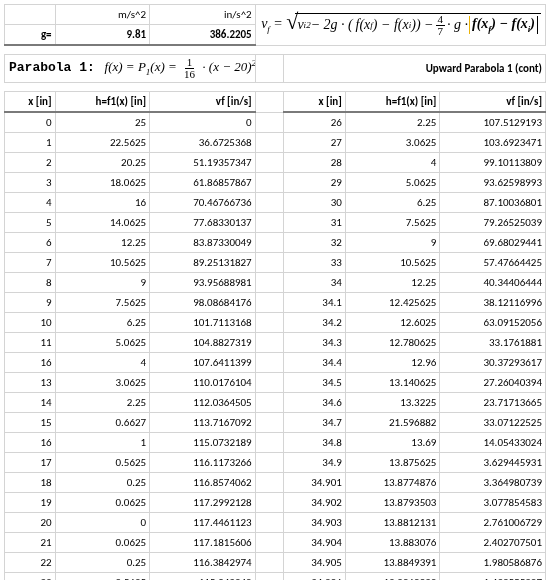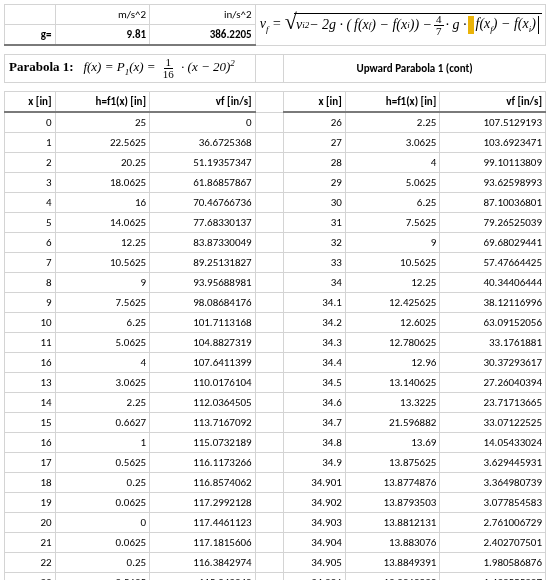--- a/index.html
+++ b/index.html
@@ -20,21 +20,21 @@
     border: 1px solid #d4d4d4;
     padding: 1px 3px;
     height: 17px;
     text-align: right;
     overflow: hidden;
     white-space: nowrap;
   }
   .hdr {
     font-weight: bold;
   }
-  .left { text-align: center; }
+  .left { text-align: right; }
   .bot-thick {
     border-bottom: 2px solid #7a7a7a;
   }
   .formula-cell {
     vertical-align: middle;
     font-family: "Times New Roman", serif;
     font-size: 14px;
     text-align: right;
     font-style: italic;
     padding: 2px 4px;
@@ -62,24 +62,25 @@
     align-items: center;
     vertical-align: middle;
     font-size: 11px;
     line-height: 11px;
     margin: 0 2px;
     font-style: normal;
   }
   .frac .num { border-bottom: 1px solid black; padding: 0 2px; }
   .frac .den { padding: 0 2px; }
   .abs {
-    border-left: 6px solid #eab308;
+    border-left: 1px solid #eab308;
     border-right: 1px solid black;
     padding: 0 2px;
     margin: 0 1px;
+    font-weight: bold;
   }
   .f2cell {
     font-family: "Times New Roman", serif;
     font-size: 13px;
     font-style: italic;
     text-align: left;
     vertical-align: middle;
     padding: 2px 4px;
   }
   sub { font-size: 9px; font-style: italic;}
@@ -125,21 +126,21 @@
   <td class="hdr bot-thick">9.81</td>
   <td class="hdr bot-thick">386.2205</td>
 </tr>
 
 <tr>
         <td colspan="7" style="border:none;height:6px"></td>
       </tr>
 
 <tr>
   <td colspan="3" class="f2cell">
-    <b style="font-style:normal;font-family:Liberation Serif, serif">Parabola 1:</b>
+    <b style="font-style:normal;font-family:Liberation Mono, monospace">Parabola 1:</b>
     &nbsp; f(x) = P<sub>1</sub>(x) =
     <span class="frac">
             <span class="num">1</span>
             <span class="den">16</span>
           </span>
     · (x − 20)<sup>2</sup>
   </td>
   <td></td>
   <td colspan="3" class="hdr left">Upward Parabola 1 (cont)</td>
 </tr>

